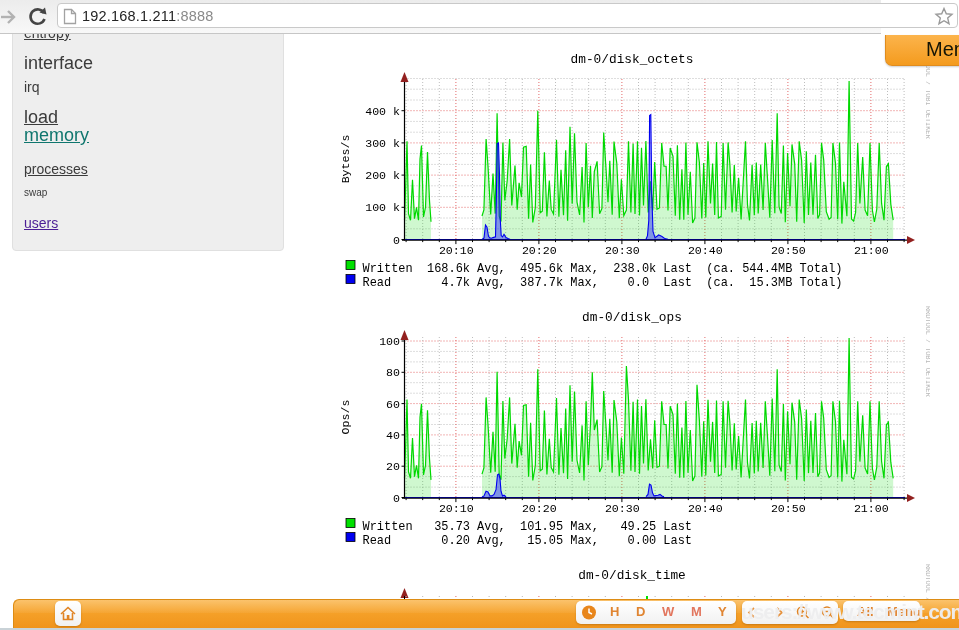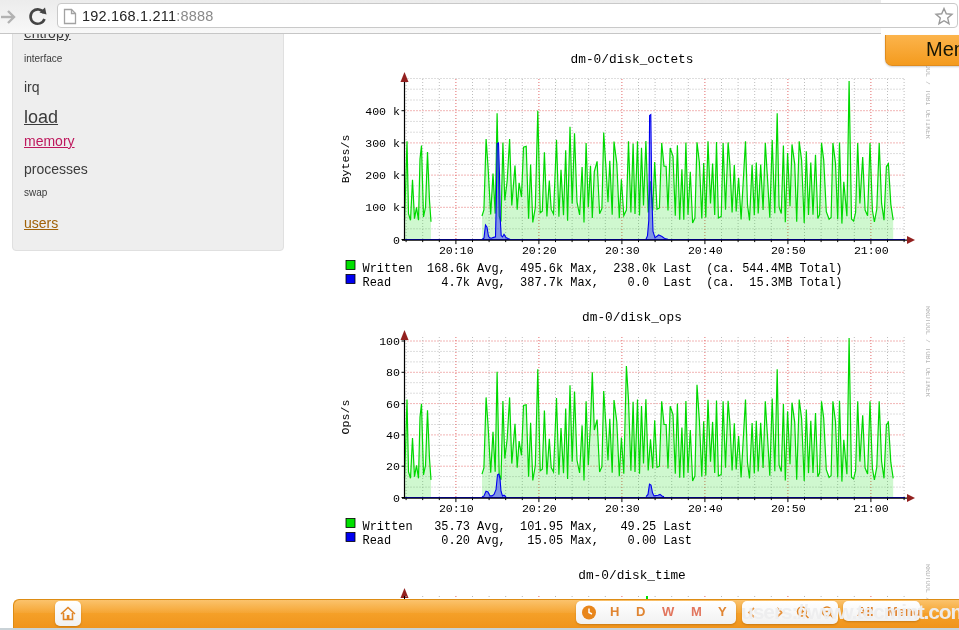--- a/index.html
+++ b/index.html
@@ -46,27 +46,27 @@
    <path d="M 64.5 9.5 L 71.5 9.5 L 75.5 13.5 L 75.5 23.5 L 64.5 23.5 Z"></path>
    <path d="M 71.5 9.5 L 71.5 13.5 L 75.5 13.5" fill="none"></path>
   </g>
   <path d="M 944 8.5 L 946.3 13.8 L 952 14.3 L 947.7 18.1 L 949 23.7 L 944 20.7 L 939 23.7 L 940.3 18.1 L 936 14.3 L 941.7 13.8 Z" fill="none" stroke="#9a9a9a" stroke-width="1.4"></path>
  </svg>
  <div id="url">192.168.1.211<span>:8888</span></div>
 </div>
 
 <div id="sidebar">
 <div style="position:absolute;left:11px;top:0px;font-size:14px;color:#3b3b3b;text-decoration:underline">entropy</div>
-<div style="position:absolute;left:11px;top:28px;font-size:10px;color:#3b3b3b;">interface</div>
+<div style="position:absolute;left:11px;top:28px;font-size:18px;color:#3b3b3b;">interface</div>
 <div style="position:absolute;left:11px;top:54px;font-size:14px;color:#3b3b3b;">irq</div>
 <div style="position:absolute;left:11px;top:82px;font-size:18px;color:#3b3b3b;text-decoration:underline">load</div>
-<div style="position:absolute;left:11px;top:108px;font-size:14px;color:#be185d;text-decoration:underline">memory</div>
-<div style="position:absolute;left:11px;top:136px;font-size:14px;color:#3b3b3b;">processes</div>
+<div style="position:absolute;left:11px;top:100px;font-size:18px;color:#0f766e;text-decoration:underline">memory</div>
+<div style="position:absolute;left:11px;top:136px;font-size:14px;color:#3b3b3b;text-decoration:underline">processes</div>
 <div style="position:absolute;left:11px;top:162px;font-size:10px;color:#3b3b3b;">swap</div>
-<div style="position:absolute;left:11px;top:190px;font-size:14px;color:#a16207;text-decoration:underline">users</div>
+<div style="position:absolute;left:11px;top:190px;font-size:14px;color:#4c1d95;text-decoration:underline">users</div>
 </div>
 
 <svg style="position:absolute;left:334px;top:46px" width="596" height="252" viewBox="0 0 596 252">
 <text x="298" y="16.5" text-anchor="middle" font-family="Liberation Mono, monospace" font-size="12.8" fill="#000">dm-0/disk_octets</text>
 <text transform="rotate(90 592 2)" x="592" y="2" font-family="Liberation Mono, monospace" font-size="7.2" fill="#b9b9b9" letter-spacing="-0.2">RRDTOOL / TOBI OETIKER</text>
 <line x1="70.5" y1="54.0" x2="571" y2="54.0" stroke="#bdbdbd" stroke-width="1" stroke-dasharray="1,2"></line>
 <line x1="70.5" y1="43.2" x2="571" y2="43.2" stroke="#bdbdbd" stroke-width="1" stroke-dasharray="1,2"></line>
 <line x1="70.5" y1="32.5" x2="571" y2="32.5" stroke="#bdbdbd" stroke-width="1" stroke-dasharray="1,2"></line>
 <line x1="70.5" y1="193.5" x2="571" y2="193.5" stroke="#e46a6a" stroke-width="1" stroke-dasharray="1,2"></line>
 <line x1="70.5" y1="182.8" x2="571" y2="182.8" stroke="#bdbdbd" stroke-width="1" stroke-dasharray="1,2"></line>

